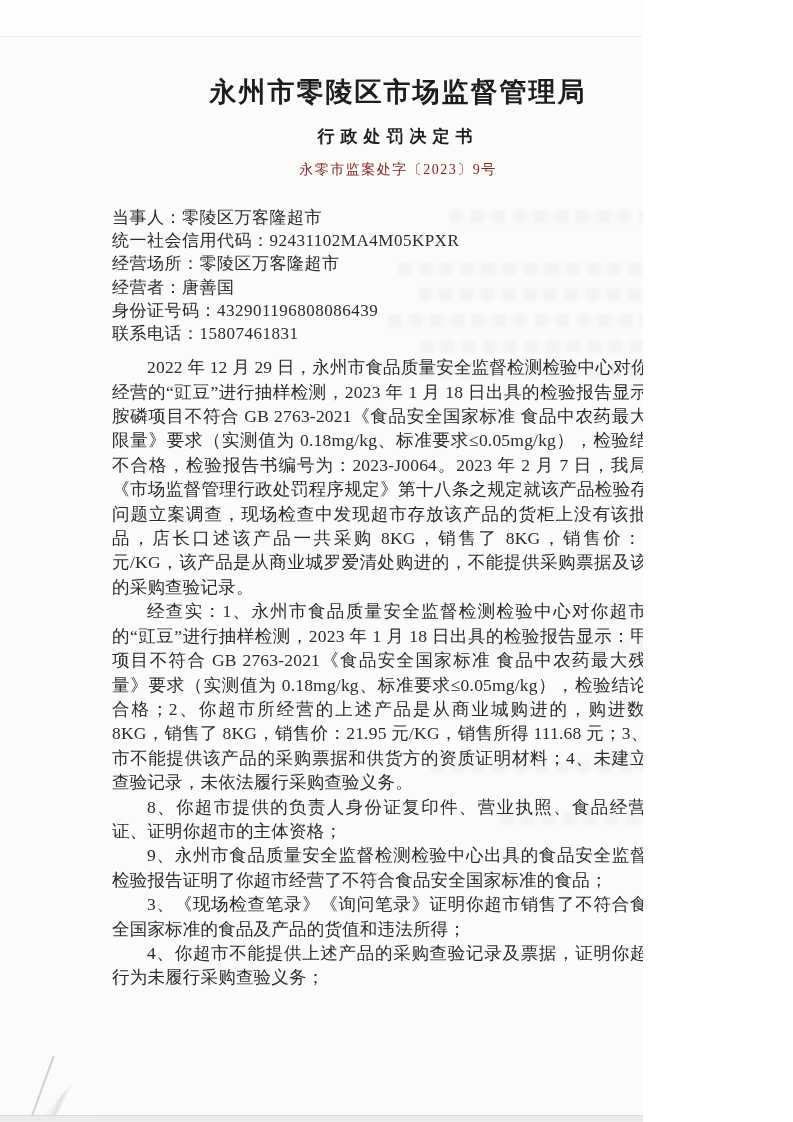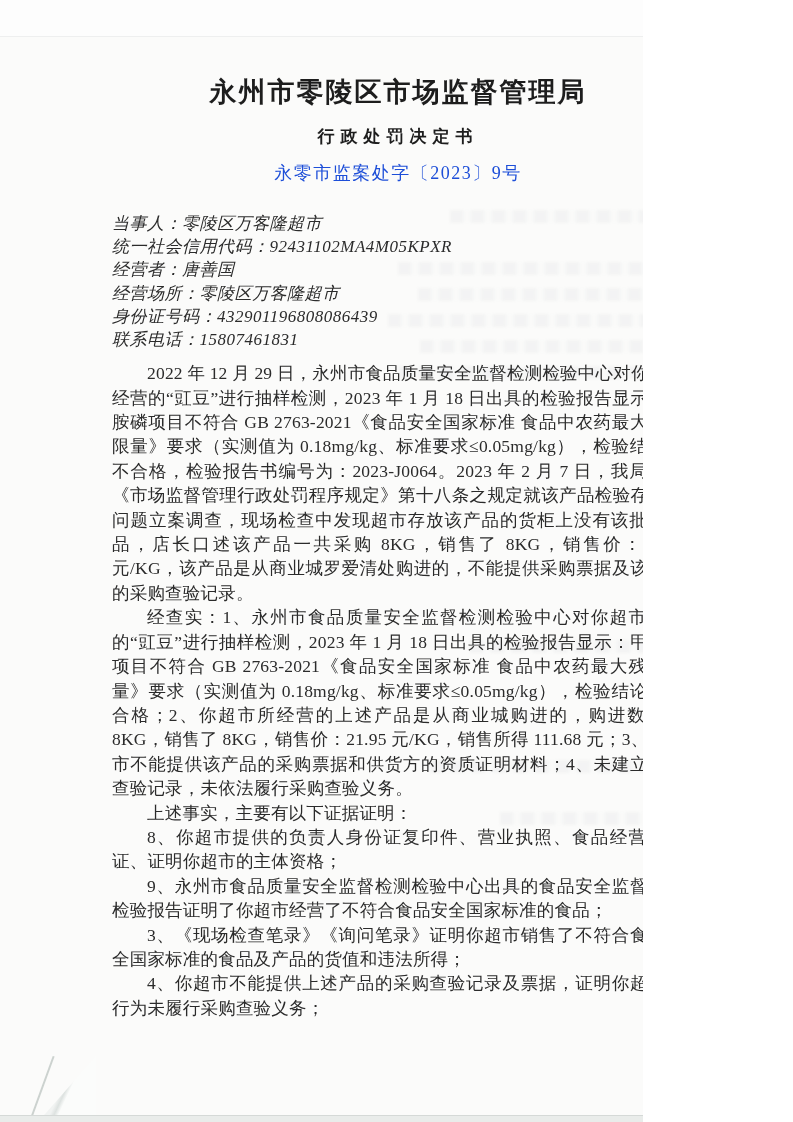--- a/index.html
+++ b/index.html
@@ -19,24 +19,24 @@
   .doc { position:absolute; left:112px; top:74px; width:572px; }
   .authority-title {
     font-size:27px; font-weight:700; text-align:center;
     letter-spacing:2px; color:#1d1d1d; margin:0 0 15px 0;
   }
   .doc-type-title {
     font-size:17px; font-weight:700; text-align:center;
     letter-spacing:6px; color:#1d1d1d; margin:0 0 13px 0;
   }
   .doc-number {
-    font-size:18px; text-align:center; letter-spacing:1.5px;
-    margin:0 0 27px 0; color:#1d4ed8;
+    font-size:14px; text-align:center; letter-spacing:1.5px;
+    margin:0 0 27px 0; color:#7f1d1d;
   }
-  .party-info { font-size:17px; line-height:23.2px;font-style:italic; }
+  .party-info { font-size:17px; line-height:23.2px; }
   .party-info .line { white-space:nowrap; letter-spacing:0.5px; }
   .body-text { margin-top:10px; }
   .body-text p {
     font-size:17.5px; line-height:24.4px;
     text-align:justify; text-indent:2em; margin:0;
     letter-spacing:0.2px;
   }
   .stamp {
     position:absolute; top:0; left:0;
     pointer-events:none;
@@ -87,30 +87,29 @@
   <div class="ghost-row" style="left:500px; top:812px; width:185px;"></div>
 
   <div class="doc">
     <div class="authority-title">永州市零陵区市场监督管理局</div>
     <div class="doc-type-title">行政处罚决定书</div>
     <div class="doc-number">永零市监案处字〔2023〕9号</div>
 
     <div class="party-info">
       <div class="line">当事人：零陵区万客隆超市</div>
       <div class="line">统一社会信用代码：92431102MA4M05KPXR</div>
+      <div class="line">经营场所：零陵区万客隆超市</div>
       <div class="line">经营者：唐善国</div>
-      <div class="line">经营场所：零陵区万客隆超市</div>
       <div class="line">身份证号码：432901196808086439</div>
       <div class="line">联系电话：15807461831</div>
     </div>
 
     <div class="body-text">
       <p>2022 年 12 月 29 日，永州市食品质量安全监督检测检验中心对你超市经营的“豇豆”进行抽样检测，2023 年 1 月 18 日出具的检验报告显示：甲胺磷项目不符合 GB 2763-2021《食品安全国家标准 食品中农药最大残留限量》要求（实测值为 0.18mg/kg、标准要求≤0.05mg/kg），检验结论为不合格，检验报告书编号为：2023-J0064。2023 年 2 月 7 日，我局依据《市场监督管理行政处罚程序规定》第十八条之规定就该产品检验存在的问题立案调查，现场检查中发现超市存放该产品的货柜上没有该批次产品，店长口述该产品一共采购 8KG，销售了 8KG，销售价：13.96 元/KG，该产品是从商业城罗爱清处购进的，不能提供采购票据及该产品的采购查验记录。</p>
       <p>经查实：1、永州市食品质量安全监督检测检验中心对你超市经营的“豇豆”进行抽样检测，2023 年 1 月 18 日出具的检验报告显示：甲胺磷项目不符合 GB 2763-2021《食品安全国家标准 食品中农药最大残留限量》要求（实测值为 0.18mg/kg、标准要求≤0.05mg/kg），检验结论为不合格；2、你超市所经营的上述产品是从商业城购进的，购进数量为 8KG，销售了 8KG，销售价：21.95 元/KG，销售所得 111.68 元；3、你超市不能提供该产品的采购票据和供货方的资质证明材料；4、未建立采购查验记录，未依法履行采购查验义务。</p>
-      <p>上述事实，主要有以下证据证明：</p>
       <p>8、你超市提供的负责人身份证复印件、营业执照、食品经营许可证、证明你超市的主体资格；</p>
       <p>9、永州市食品质量安全监督检测检验中心出具的食品安全监督抽检检验报告证明了你超市经营了不符合食品安全国家标准的食品；</p>
       <p>3、《现场检查笔录》《询问笔录》证明你超市销售了不符合食品安全国家标准的食品及产品的货值和违法所得；</p>
       <p>4、你超市不能提供上述产品的采购查验记录及票据，证明你超市的行为未履行采购查验义务；</p>
     </div>
   </div>
 
   <svg class="stamp" width="793" height="1122" viewBox="0 0 793 1122">
     <defs>
       <path id="sealArc" d="M 748.8 454.9 A 85 85 0 1 1 880.5 350.5" fill="none"></path>

